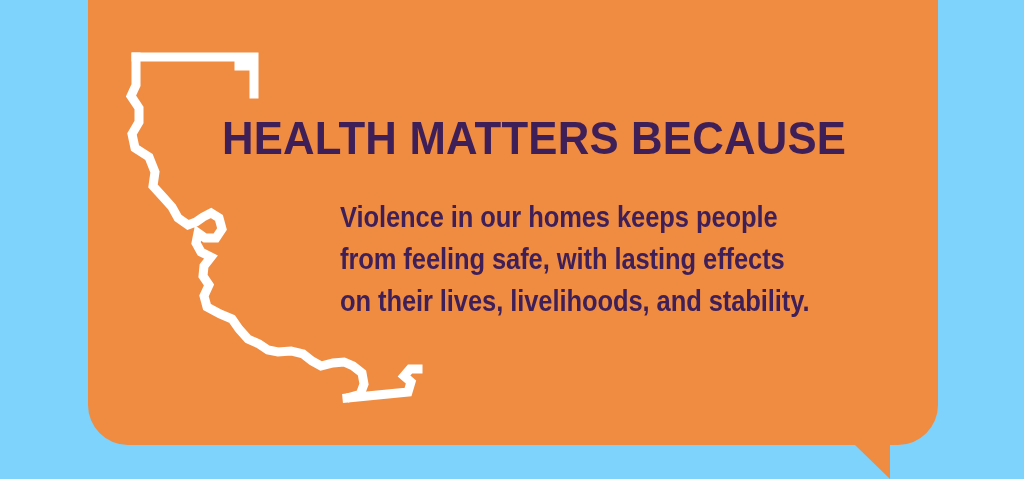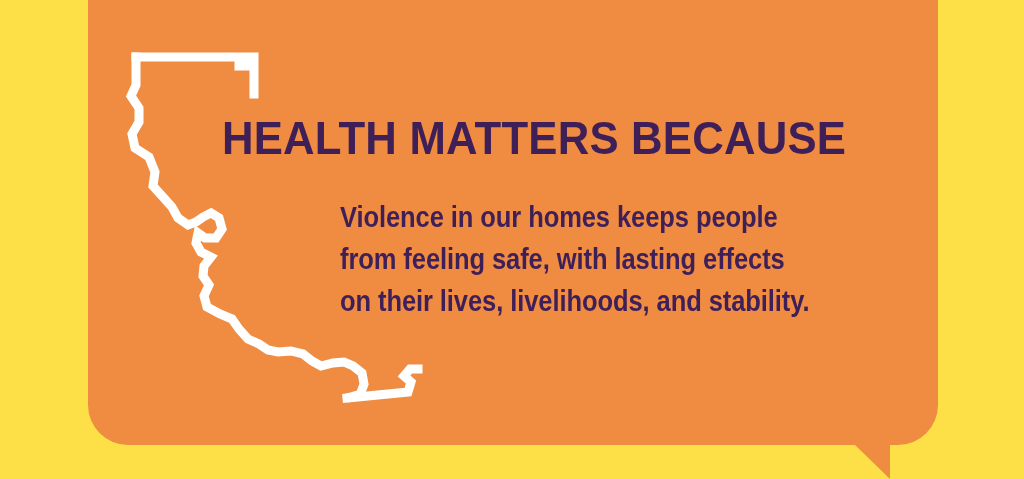--- a/index.html
+++ b/index.html
@@ -67,21 +67,21 @@
     font-weight: bold;
     letter-spacing: -0.1px;
     transform: scaleX(0.88);
     transform-origin: left top;
   }
   .body-line { display: block; white-space: nowrap; }
 </style>
 </head>
 <body>
 
-<div id="canvas" style="background: #fde047;">
+<div id="canvas" style="background: #7dd3fc;">
 
   <svg class="bubble-layer" viewBox="0 0 1024 479" aria-hidden="true">
     <path d="M 88 -40
              L 938 -40
              L 938 405
              A 40 40 0 0 1 898 445
              L 890 445
              L 890 479
              L 855 445
              L 128 445

